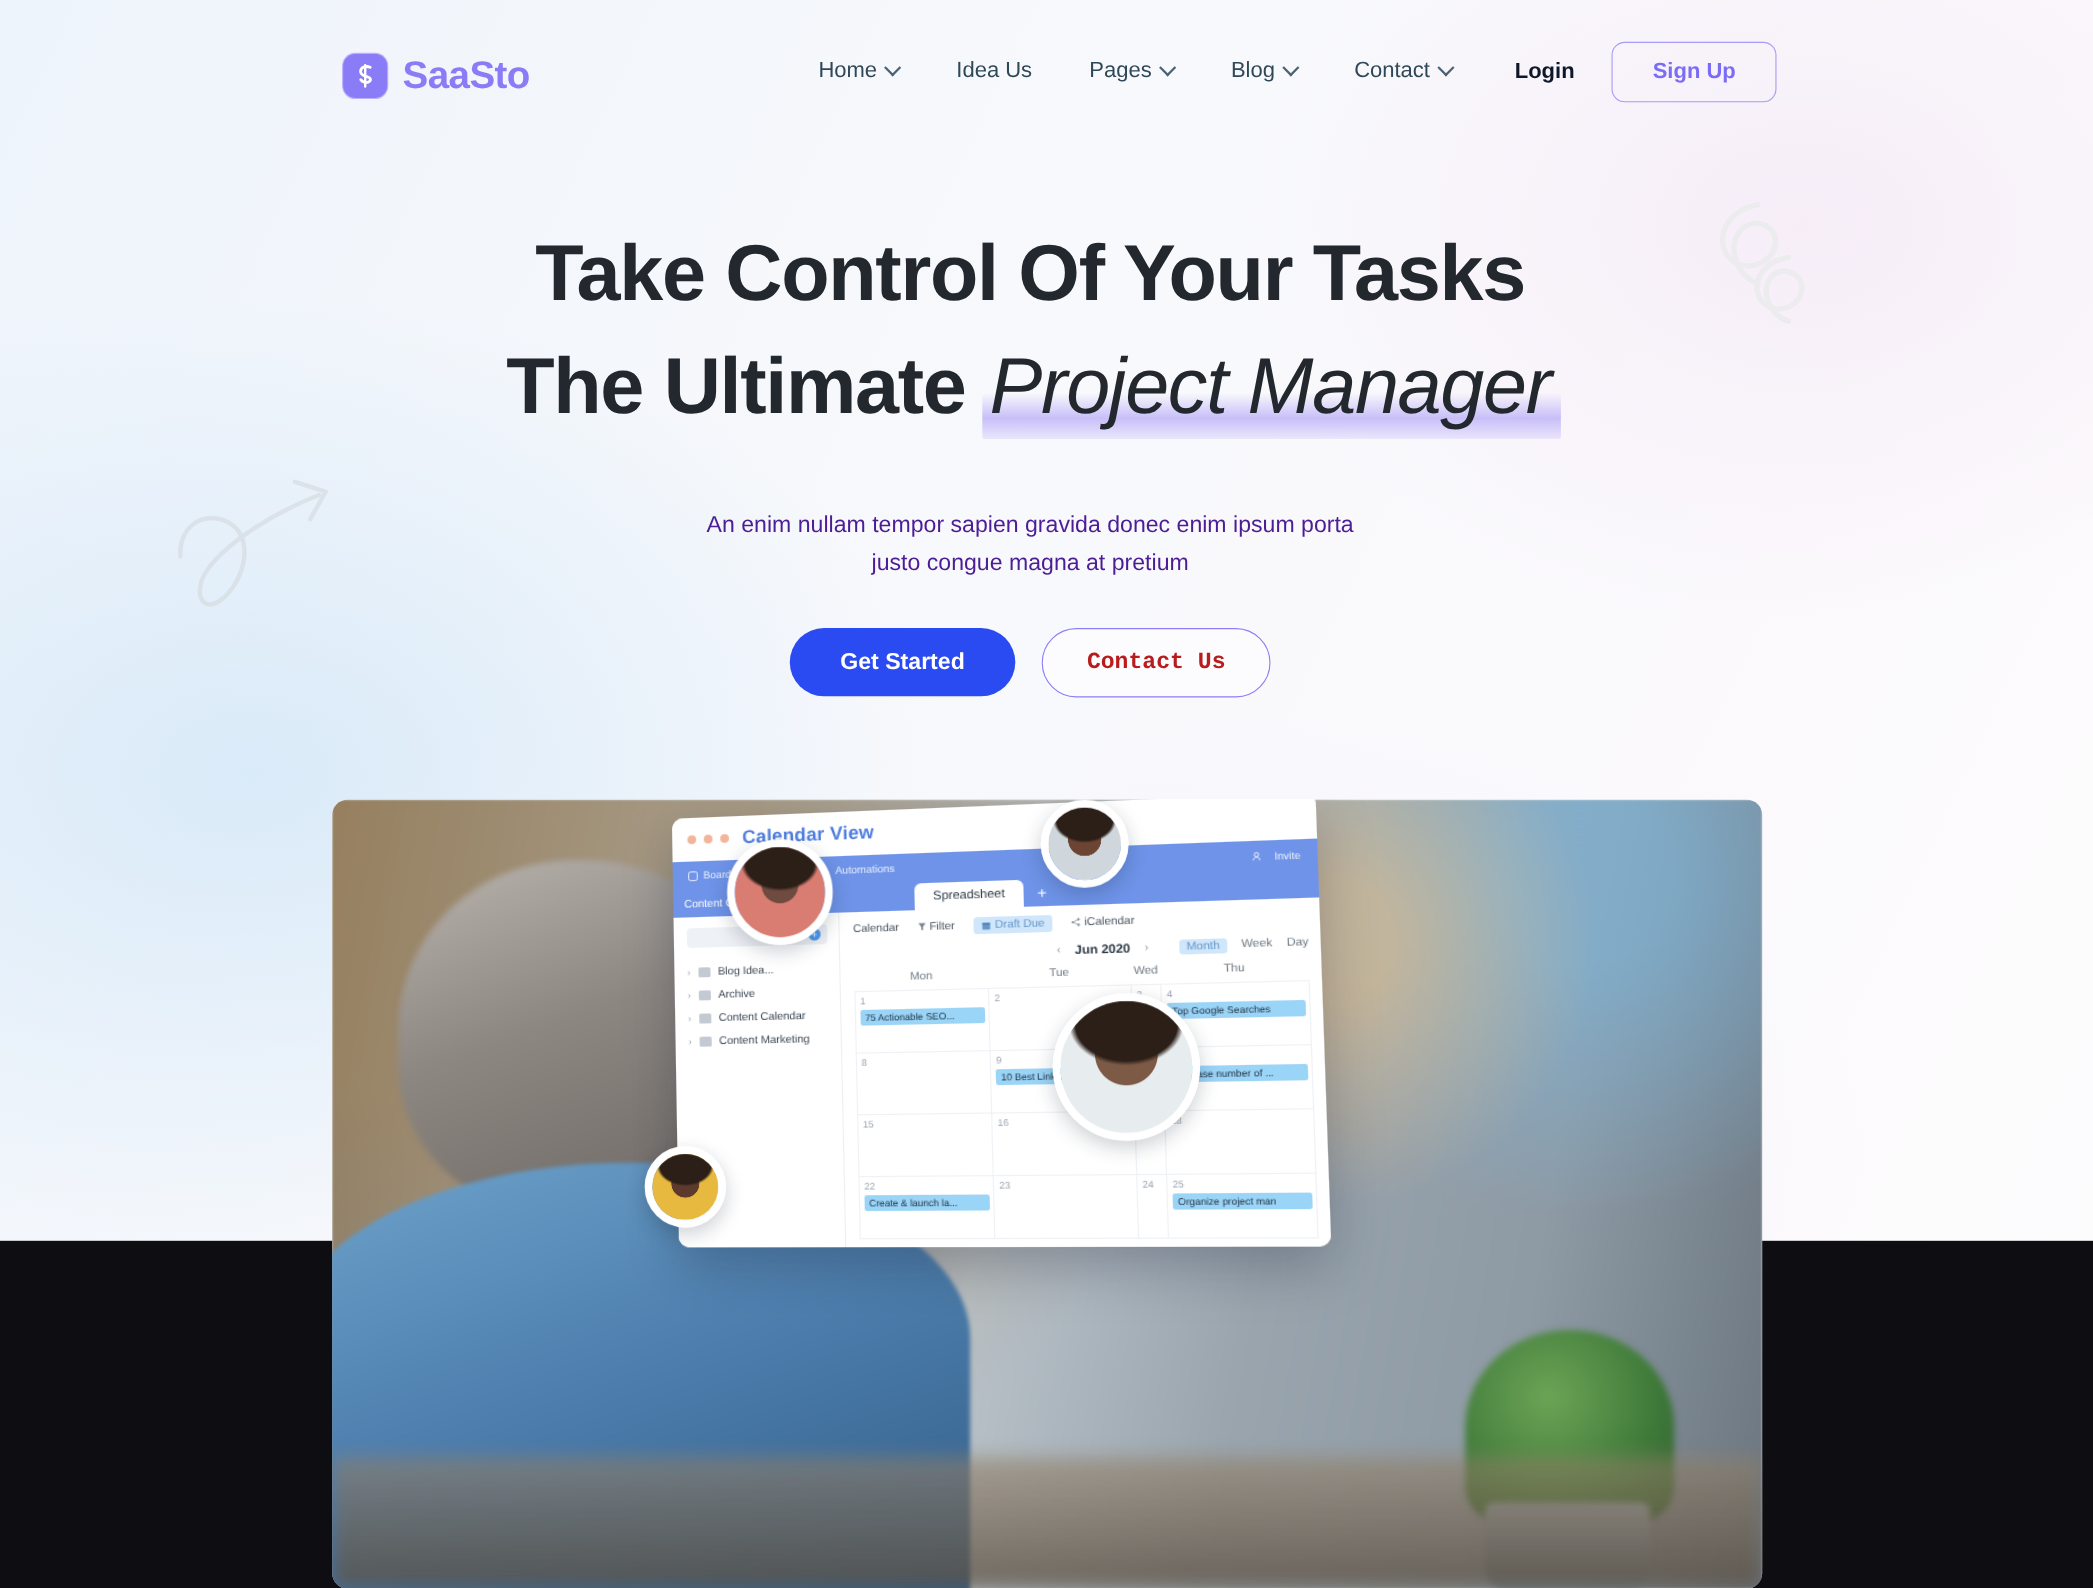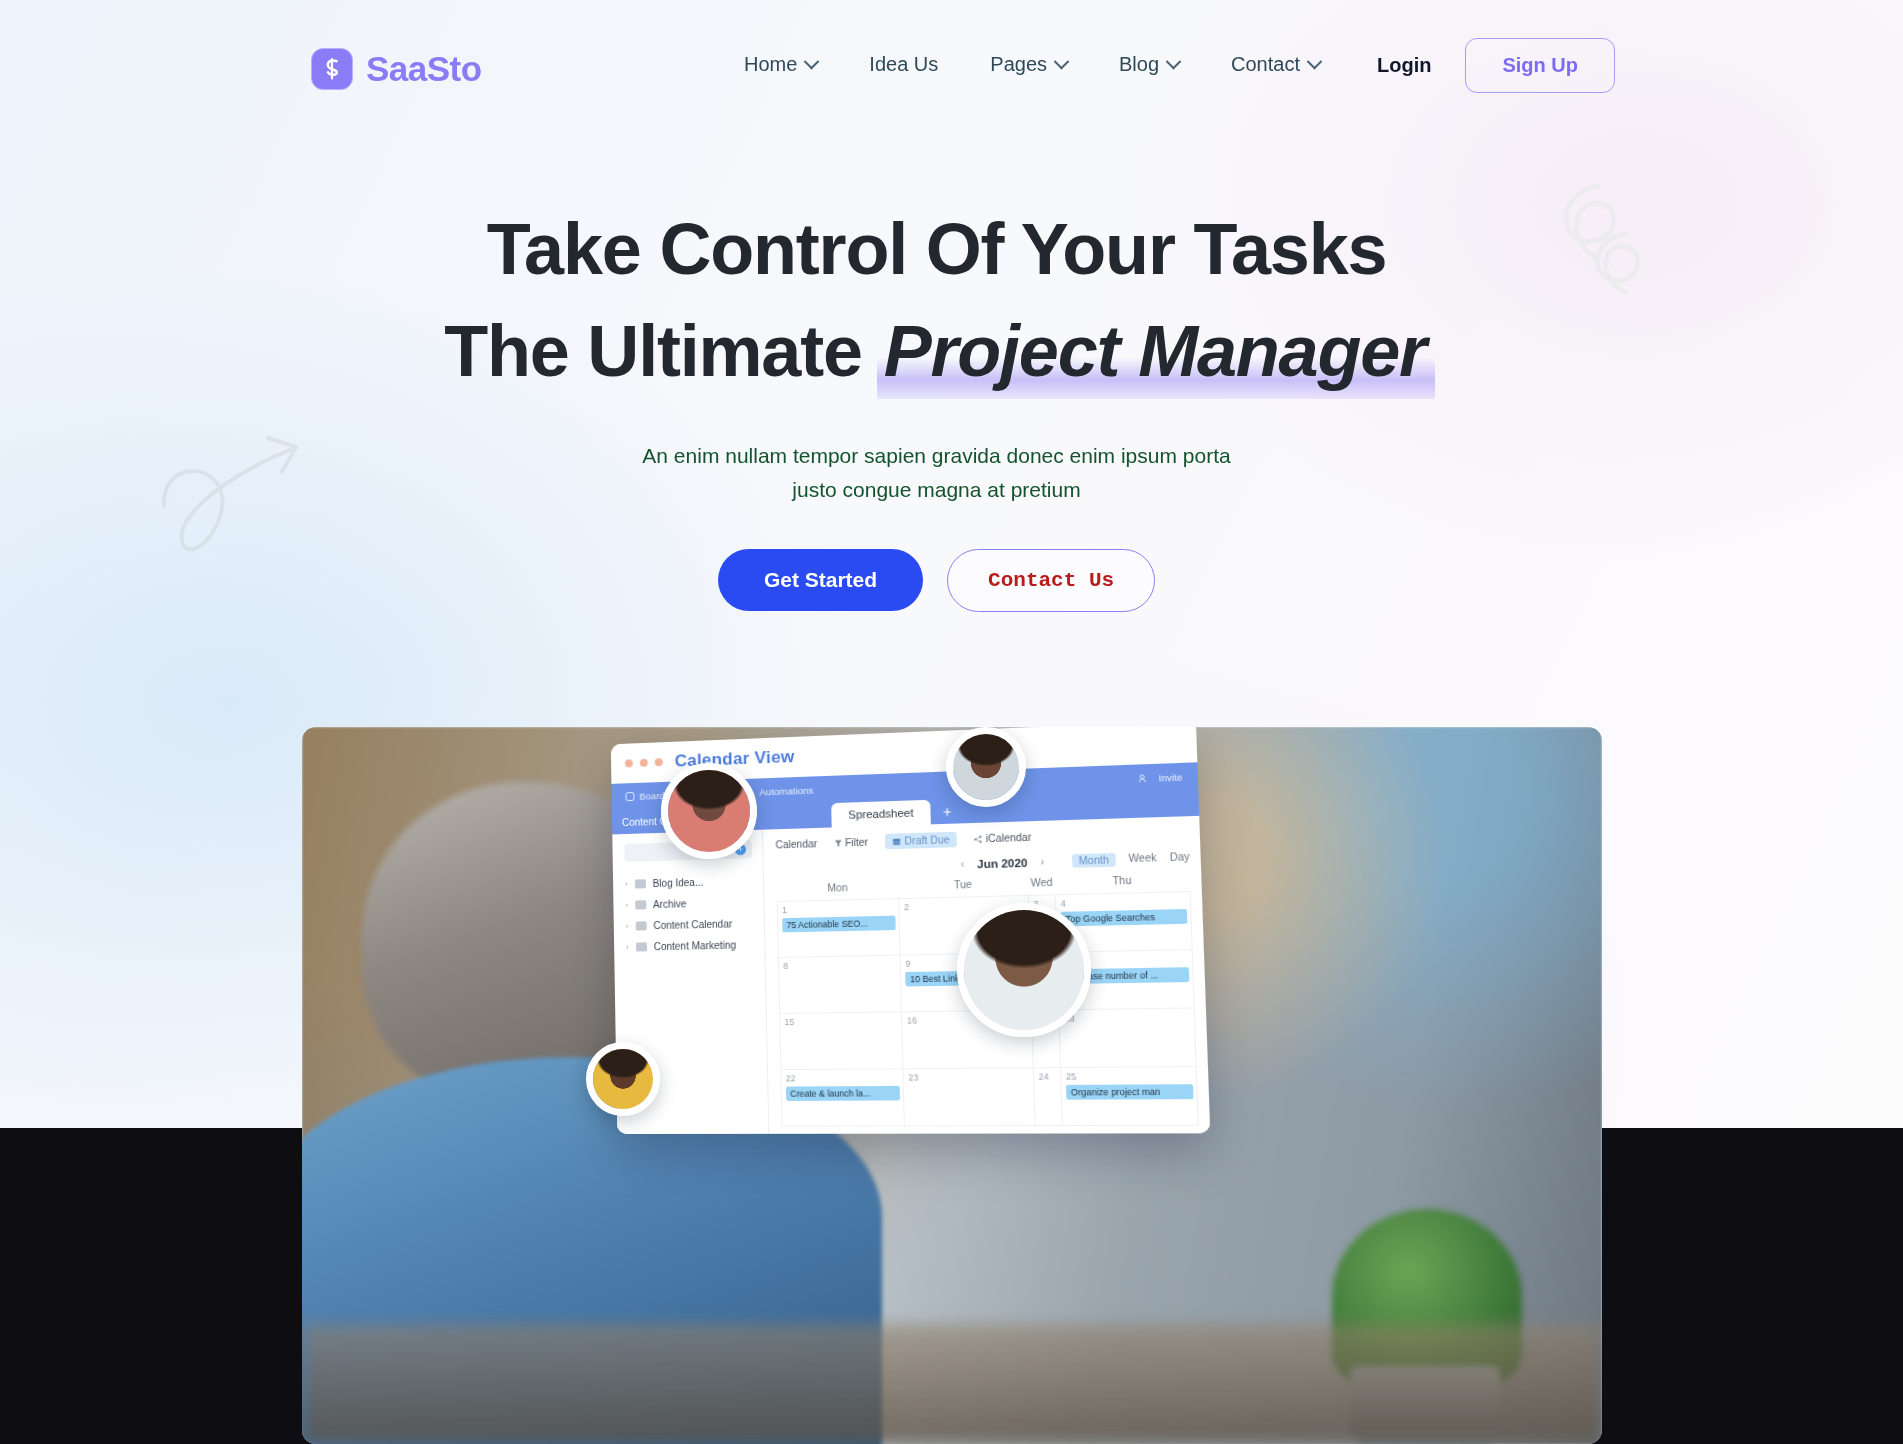--- a/index.html
+++ b/index.html
@@ -120,37 +120,37 @@
     line-height: 1.2;
     font-weight: 700;
     color: #23272e;
     letter-spacing: -1.2px;
   }
   .hero-title .line2 { display: block; margin-top: 16px; }
   .highlight {
     position: relative;
     display: inline-block;
     font-style: italic;
-    font-weight: 700;
+    font-weight: 400;
     padding: 0 3px;
   }
   .highlight::before {
     content: "";
     position: absolute;
     left: -4px; right: -6px;
     bottom: -4px; height: 42px;
     background: linear-gradient(180deg, rgba(196,186,248,0) 0%, rgba(192,181,248,0.85) 55%, rgba(205,196,250,0.35) 100%);
     z-index: -1;
     border-radius: 2px;
   }
   .hero-sub {
-    margin-top: 44px;
+    margin-top: 66px;
     font-size: 21px;
     line-height: 1.62;
-    color: #14532d;
+    color: #4c1d95;
   }
   .hero-actions {
     margin-top: 42px;
     display: flex; justify-content: center; align-items: center; gap: 24px;
   }
   .btn-primary {
     font-family: inherit;
     font-size: 21px; font-weight: 700;
     color: #ffffff;
     background: #2b4bf2;

